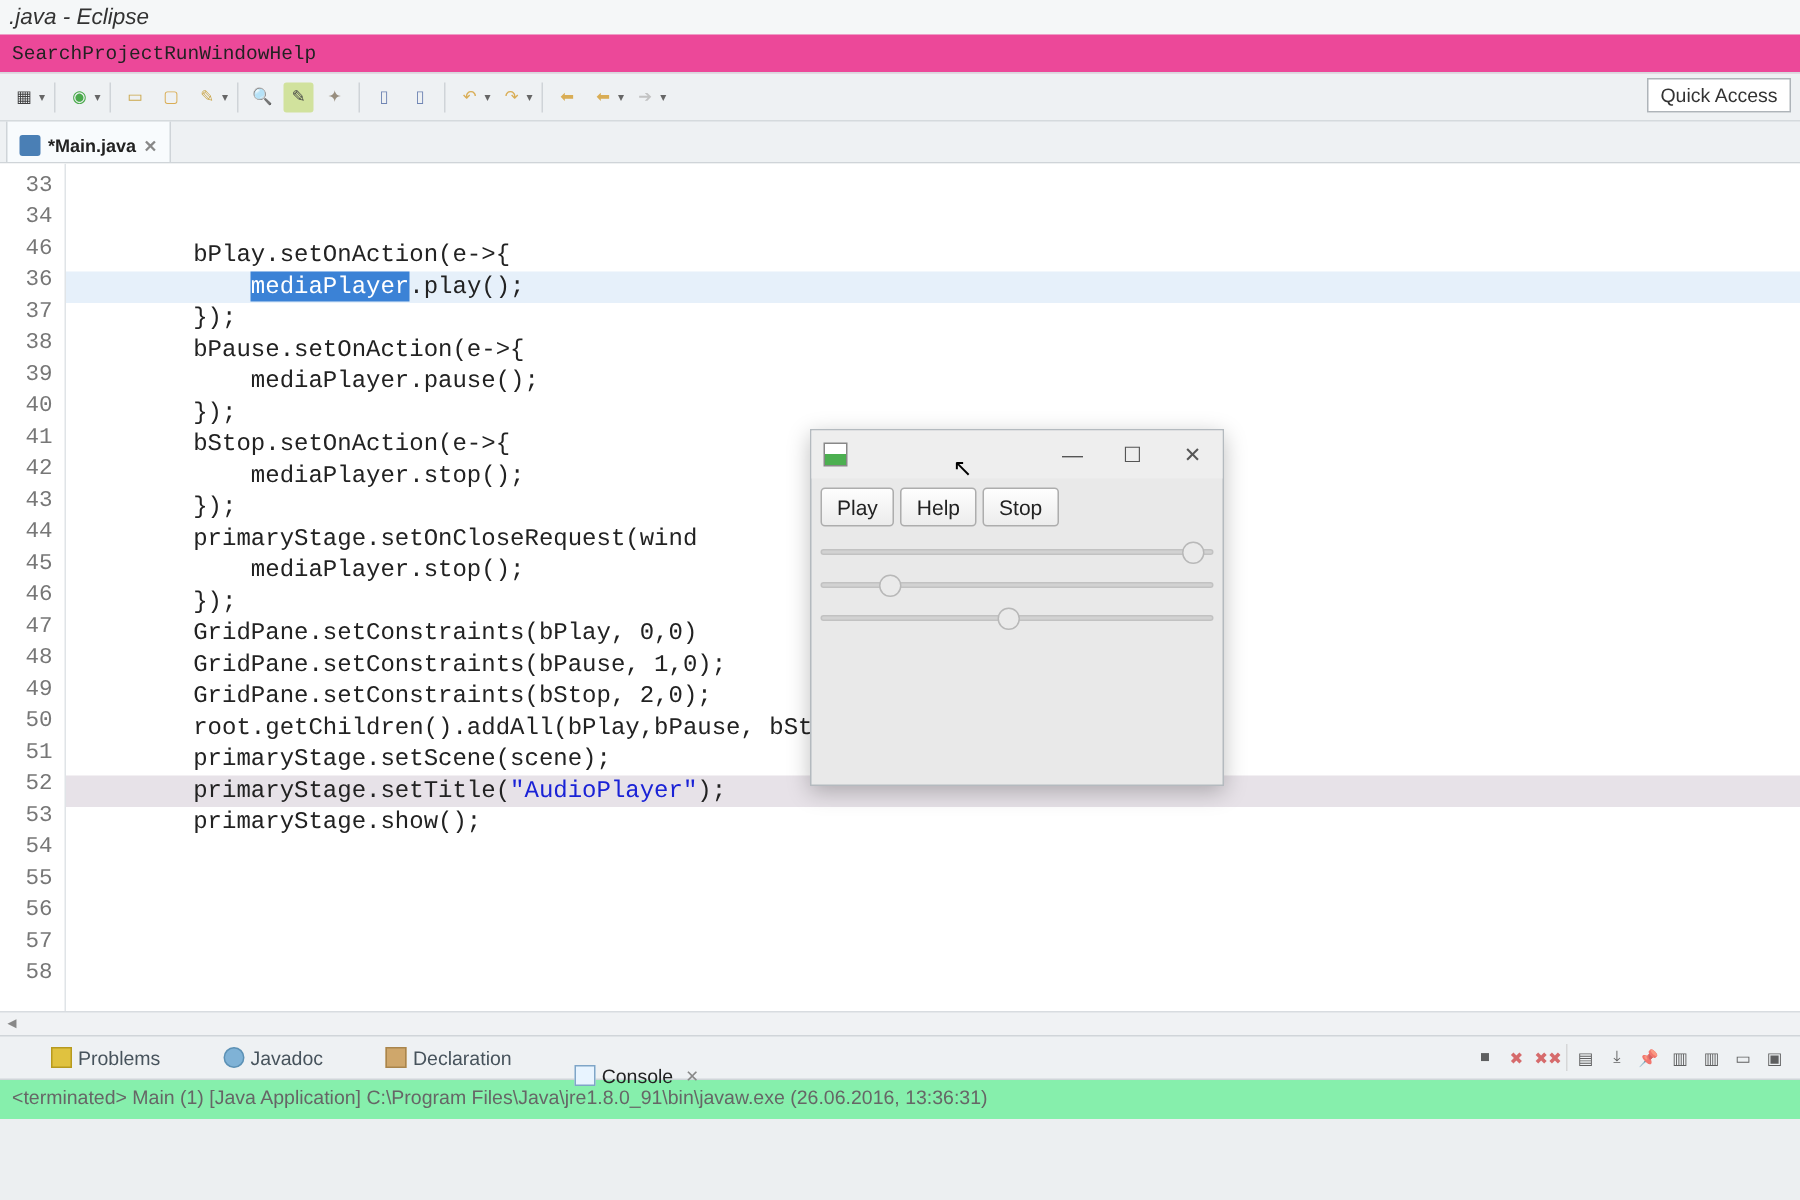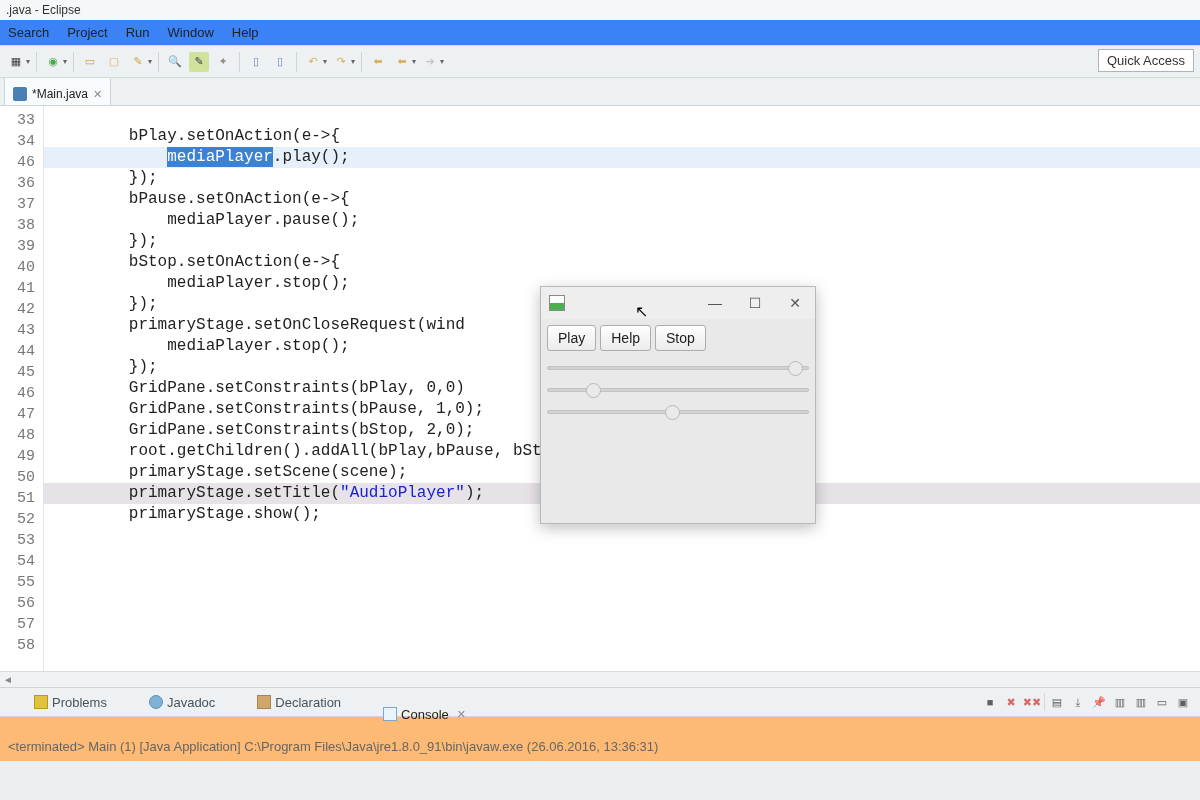--- a/index.html
+++ b/index.html
@@ -7,30 +7,31 @@
   font-family: "Segoe UI", Tahoma, sans-serif;
   font-size: 13px;
   background: #eceff1;
   width: 1200px;
   height: 800px;
   overflow: hidden;
   color: #222;
 }
 .titlebar {
   padding: 3px 6px;
-  font-size: 12px;
+  font-size: 15px;
   color: #333;
   background: #f5f7f8;
+  font-style: italic;
 }
 .menubar {
   padding: 5px 8px;
-  background: #3b82f6;
-  display: flex;
-  gap: 18px;
+  background: #ec4899;
+  display: flex;
   border-bottom: 1px solid #d5dadd;
+  font-family: Liberation Mono, monospace;
 }
 .menubar span { color: #222; cursor: default; }
 .toolbar {
   background: #eef1f3;
   border-bottom: 1px solid #d5dadd;
   height: 32px;
   display: flex;
   align-items: center;
   padding: 0 4px;
   position: relative;
@@ -70,20 +71,21 @@
   background: #f8fbfd;
   border: 1px solid #cfd4d8;
   border-bottom: none;
   padding: 16px 8px 4px 8px;
   font-size: 12px;
   display: flex;
   align-items: center;
   gap: 5px;
   border-top-left-radius: 3px;
   border-top-right-radius: 3px;
+  font-weight: bold;
 }
 .file-icon { width: 14px; height: 14px; background: #4a7fb5; border-radius: 2px; display:inline-block; }
 .tab-close { color: #888; font-size: 11px; }
 
 .code-area {
   display: flex;
   height: 565px;
   background: #fff;
   font-family: "Consolas", "Courier New", monospace;
   font-size: 16px;
@@ -94,24 +96,25 @@
   border-right: 1px solid #e0e4e7;
   padding: 4px 8px 4px 15px;
   text-align: right;
   color: #777;
   font-size: 15px;
   line-height: 21px;
   width: 44px;
 }
 .code-body {
   flex: 1;
-  padding: 20px 0;
+  padding: 4px 0;
   line-height: 21px;
   white-space: pre;
   position: relative;
+  margin-top: 47px;
 }
 .code-line { padding-left: 8px; }
 .hl-line { background: #e6f0fa; }
 .hl-current { background: #e7e2e8; }
 .sel { background: #3b82d6; color: #fff; padding: 1px 0; }
 .str { color: #1a22d6; }
 
 .scrollbar-h {
   height: 16px;
   background: #f0f2f4;
@@ -138,22 +141,22 @@
 .bt-icon.problems { background:#e0c23f; border:1px solid #b79a1e; }
 .bt-icon.javadoc { background:#7fb2d6; border:1px solid #5c91b5; border-radius:50%; }
 .bt-icon.decl { background:#cfa76b; border:1px solid #a9854c; }
 .bt-icon.console { background:#e8f4ff; border:1px solid #7fa5c7; }
 .console-toolbar {
   position:absolute; right:8px; top:5px; display:flex; gap:3px;
 }
 .console-toolbar .t { width:18px;height:18px; display:inline-flex;align-items:center;justify-content:center;font-size:11px;opacity:.7;}
 
 .console-body {
-  background: #fdba74;
-  padding: 22px 8px;
+  background: #86efac;
+  padding: 4px 8px;
   font-size: 13px;
   color: #666;
   height: 26px;
 }
 
 
 .fx-window {
   position: absolute;
   left: 540px;
   top: 286px;

